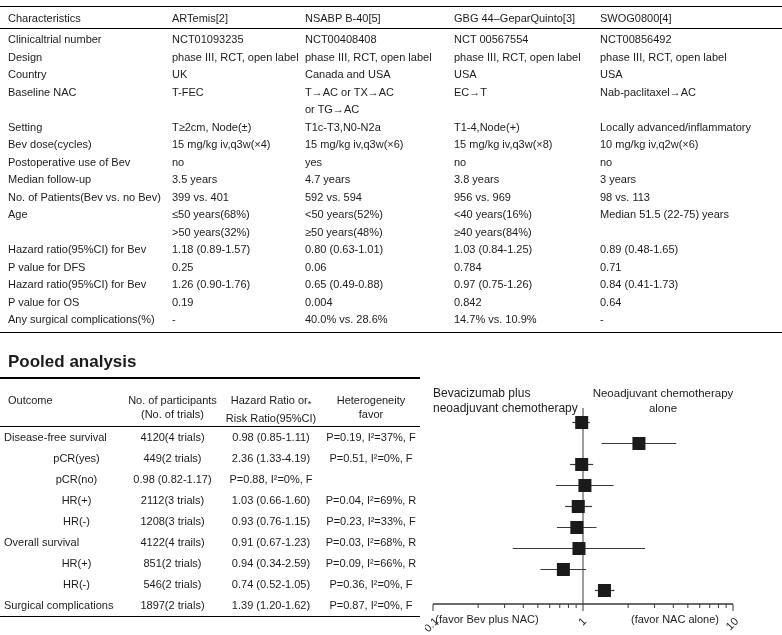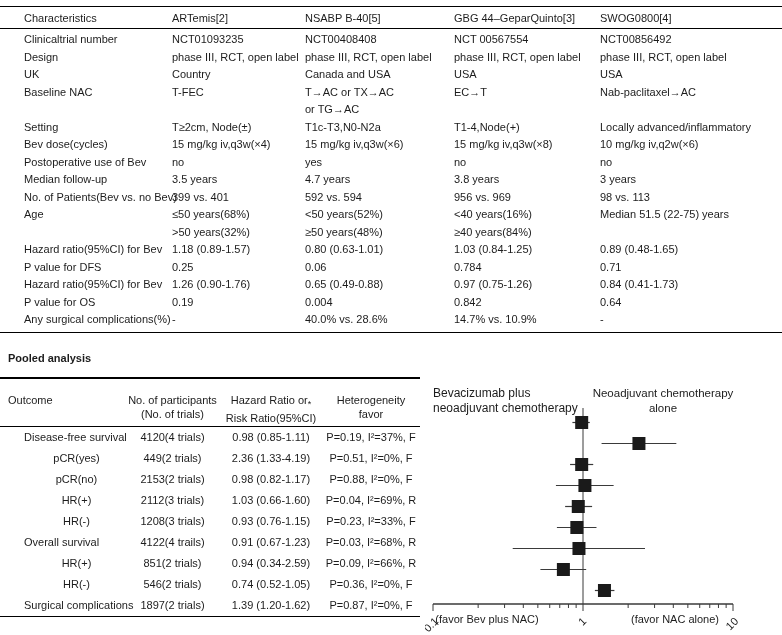--- a/index.html
+++ b/index.html
@@ -8,29 +8,29 @@
     font-family:"Liberation Sans","DejaVu Sans",sans-serif;
     color:#1c1c1c;font-size:11px;
   }
   
   .trial-table{position:absolute;top:6px;left:0;width:782px;border-top:1.5px solid #000;}
   .tt-header{display:grid;grid-template-columns:172px 133px 149px 146px 182px;
     padding:4px 0 3px;border-bottom:1px solid #000;line-height:14px;white-space:nowrap;}
   .tt-body{padding:2px 0 3px;border-bottom:1.5px solid #000;}
   .tt-row{display:grid;grid-template-columns:172px 133px 149px 146px 182px;}
   .tt-cell{line-height:17.5px;white-space:nowrap;overflow:visible;}
-  .tt-cell:first-child,.tt-header > div:first-child{padding-left:8px;margin-left:16px;}
+  .tt-cell:first-child,.tt-header > div:first-child{padding-left:8px;}
   
-  .pooled-title{position:absolute;top:352px;left:8px;font-weight:bold;font-size:11px;text-align:right;}
+  .pooled-title{position:absolute;top:352px;left:8px;font-weight:bold;font-size:17px;text-align:right;}
   .pooled-table{position:absolute;top:377px;left:0;width:420px;border-top:2px solid #000;}
   .pt-header{display:grid;grid-template-columns:125px 95px 102px 98px;
     padding:2px 0 1px;border-bottom:1.5px solid #000;line-height:14px;text-align:center;white-space:nowrap;margin-top:12px;}
   .pt-header .pt-outcome-h{text-align:left;padding-left:8px;}
   .pt-row{display:grid;grid-template-columns:125px 95px 102px 98px;line-height:21px;white-space:nowrap;}
-  .pt-outcome-main{text-align:left;padding-left:24px;}
+  .pt-outcome-main{text-align:left;padding-left:4px;}
   .pt-outcome-sub{text-align:center;padding-left:28px;}
   .pt-num,.pt-rr,.pt-het{text-align:center;}
   .sub-star{font-size:9px;vertical-align:-3px;}
   
   .forest-wrap{position:absolute;left:425px;top:380px;width:357px;height:255px;}
   .forest-svg{position:absolute;left:0;top:0;}
   .plot-header-left{position:absolute;left:8px;top:6px;width:152px;line-height:15px;font-size:12px;background:transparent;}
   .plot-header-right{position:absolute;left:163px;top:6px;width:150px;line-height:15px;font-size:11.5px;text-align:center;}
   .svg-label{font-family:"Liberation Sans","DejaVu Sans",sans-serif;font-size:11px;fill:#1c1c1c;}
 </style>
@@ -70,24 +70,24 @@
           <div>phase III, RCT, open label</div>
         </div>
         <div class="tt-cell">
           <div>phase III, RCT, open label</div>
         </div>
         <div class="tt-cell">
           <div>phase III, RCT, open label</div>
         </div>
       </div>
       <div class="tt-row">
+        <div class="tt-cell tt-label">Country</div>
         <div class="tt-cell">
           <div>UK</div>
         </div>
-        <div class="tt-cell tt-label">Country</div>
         <div class="tt-cell">
           <div>Canada and USA</div>
         </div>
         <div class="tt-cell">
           <div>USA</div>
         </div>
         <div class="tt-cell">
           <div>USA</div>
         </div>
       </div>
@@ -304,21 +304,20 @@
         <div class="pt-het">P=0.19, I²=37%, F</div>
       </div>
       <div class="pt-row">
         <div class="pt-outcome-sub">pCR(yes)</div>
         <div class="pt-num">449(2 trials)</div>
         <div class="pt-rr">2.36 (1.33-4.19)</div>
         <div class="pt-het">P=0.51, I²=0%, F</div>
       </div>
       <div class="pt-row">
         <div class="pt-outcome-sub">pCR(no)</div>
-        <div class="pt-num">2153(2 trials)</div>
         <div class="pt-rr">0.98 (0.82-1.17)</div>
         <div class="pt-het">P=0.88, I²=0%, F</div>
       </div>
       <div class="pt-row">
         <div class="pt-outcome-sub">HR(+)</div>
         <div class="pt-num">2112(3 trials)</div>
         <div class="pt-rr">1.03 (0.66-1.60)</div>
         <div class="pt-het">P=0.04, I²=69%, R</div>
       </div>
       <div class="pt-row">

